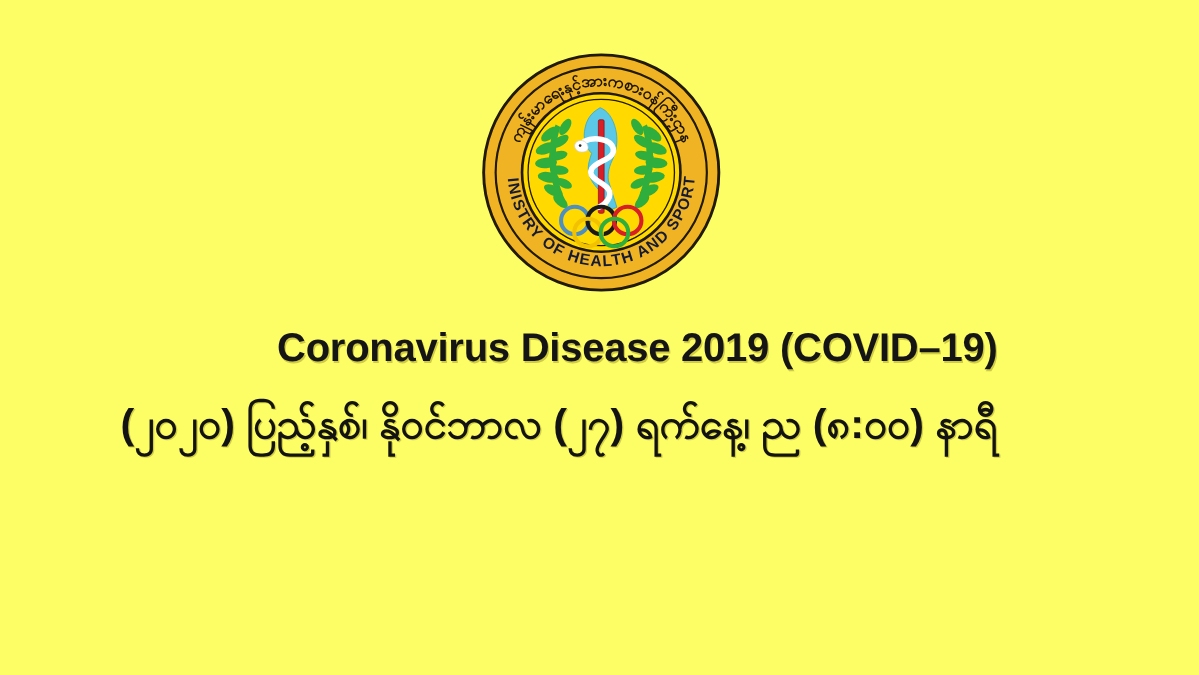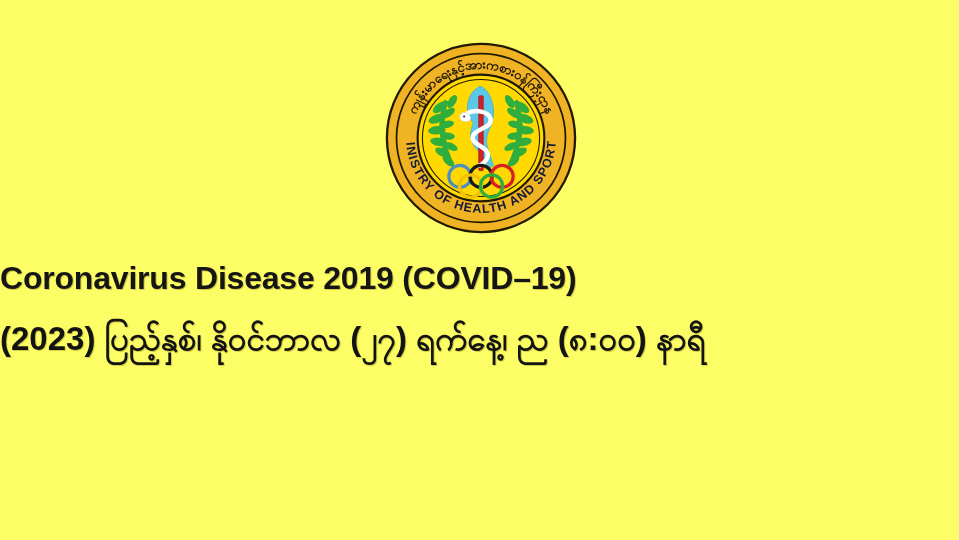--- a/index.html
+++ b/index.html
@@ -37,21 +37,21 @@
     width: 192px;
     height: 192px;
   }
 
   
   #text-block {
     position: absolute;
     left: 0;
     top: 262px;
     width: 798px;
-    text-align: left;
+    text-align: right;
   }
 
   .line {
     display: block;
     width: 100%;
     color: #151515;
     white-space: nowrap;
     line-height: 1.0;
   }
 
@@ -167,17 +167,17 @@
       </g>
 
     </svg>
   </div>
 
   <div id="text-block">
 
     <span class="line" id="title-en">Coronavirus Disease 2019 (COVID–19)</span>
 
 
-    <span class="line line-mm" id="line-mm-2">(2023) ပြည့်နှစ်၊ နိုဝင်ဘာလ (၂၇) ရက်နေ့၊ ည (၈:၀၀) နာရီ</span>
+    <span class="line line-mm" id="line-mm-2">(၂၀၂၀) ပြည့်နှစ်၊ နိုဝင်ဘာလ (၂၇) ရက်နေ့၊ ည (၈:၀၀) နာရီ</span>
 
   </div>
 
 </div>
 
 </body></html>

